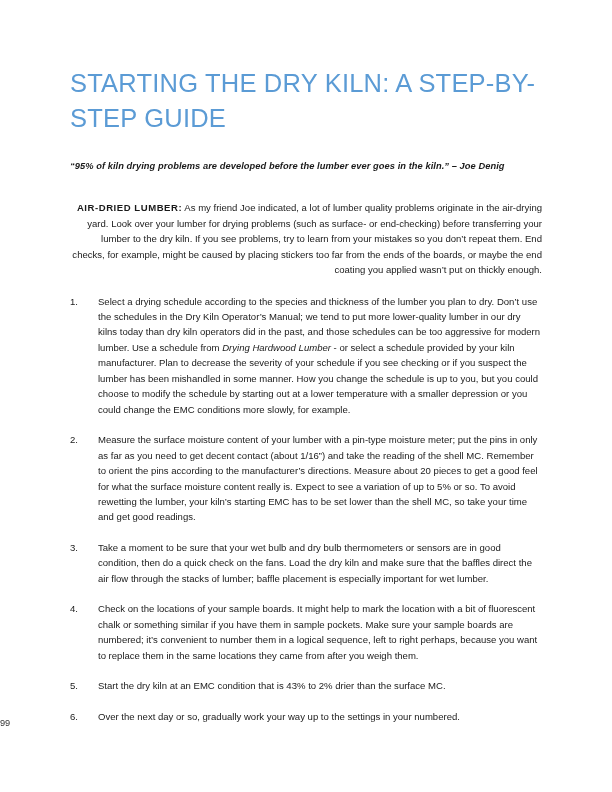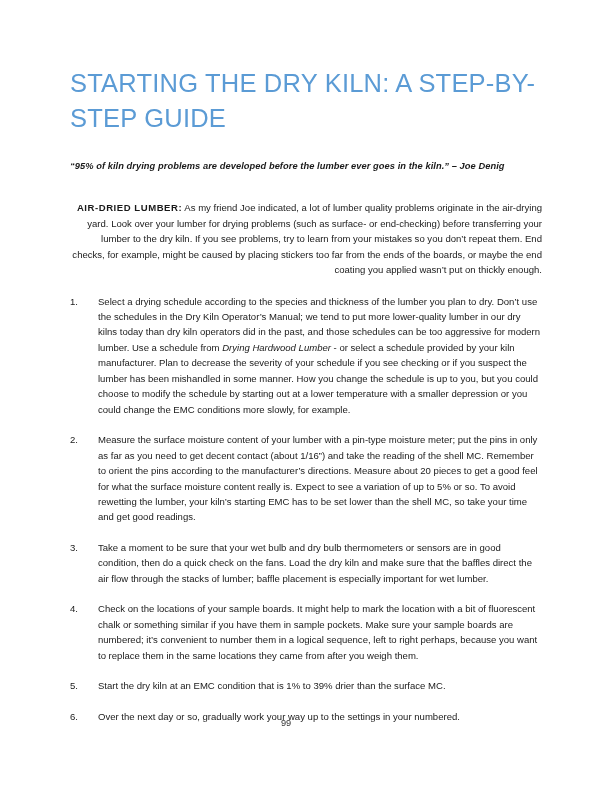--- a/index.html
+++ b/index.html
@@ -95,21 +95,20 @@
     font-style: italic;
     margin-top: 20px;
   }
 
   
   .page-number {
     position: absolute;
     left: 0;
     right: 8px;
     top: 718px;
-    text-align: center;
     font-size: 9.2px;
     color: #333333;
   }
 </style>
 </head>
 <body>
 
 <div class="page">
   <div class="content">
 
@@ -138,21 +137,21 @@
         <span class="step-text"><span>Take a moment to be sure that your wet bulb and dry bulb thermometers or sensors are in good condition, then do a quick check on the fans. Load the dry kiln and make sure that the baffles direct the air flow through the stacks of lumber; baffle placement is especially important for wet lumber.</span><i></i><span></span></span>
       </li>
 
       <li>
         <span class="step-num">4.</span>
         <span class="step-text"><span>Check on the locations of your sample boards. It might help to mark the location with a bit of fluorescent chalk or something similar if you have them in sample pockets. Make sure your sample boards are numbered; it’s convenient to number them in a logical sequence, left to right perhaps, because you want to replace them in the same locations they came from after you weigh them.</span><i></i><span></span></span>
       </li>
 
       <li>
         <span class="step-num">5.</span>
-        <span class="step-text"><span>Start the dry kiln at an EMC condition that is 1% to 39% drier than the surface MC.</span><i></i><span></span></span>
+        <span class="step-text"><span>Start the dry kiln at an EMC condition that is 43% to 2% drier than the surface MC.</span><i></i><span></span></span>
       </li>
 
       <li>
         <span class="step-num">6.</span>
         <span class="step-text"><span>Over the next day or so, gradually work your way up to the settings in your numbered.</span><i></i><span></span></span>
       </li>
 
     </ol>
   </div>
 

